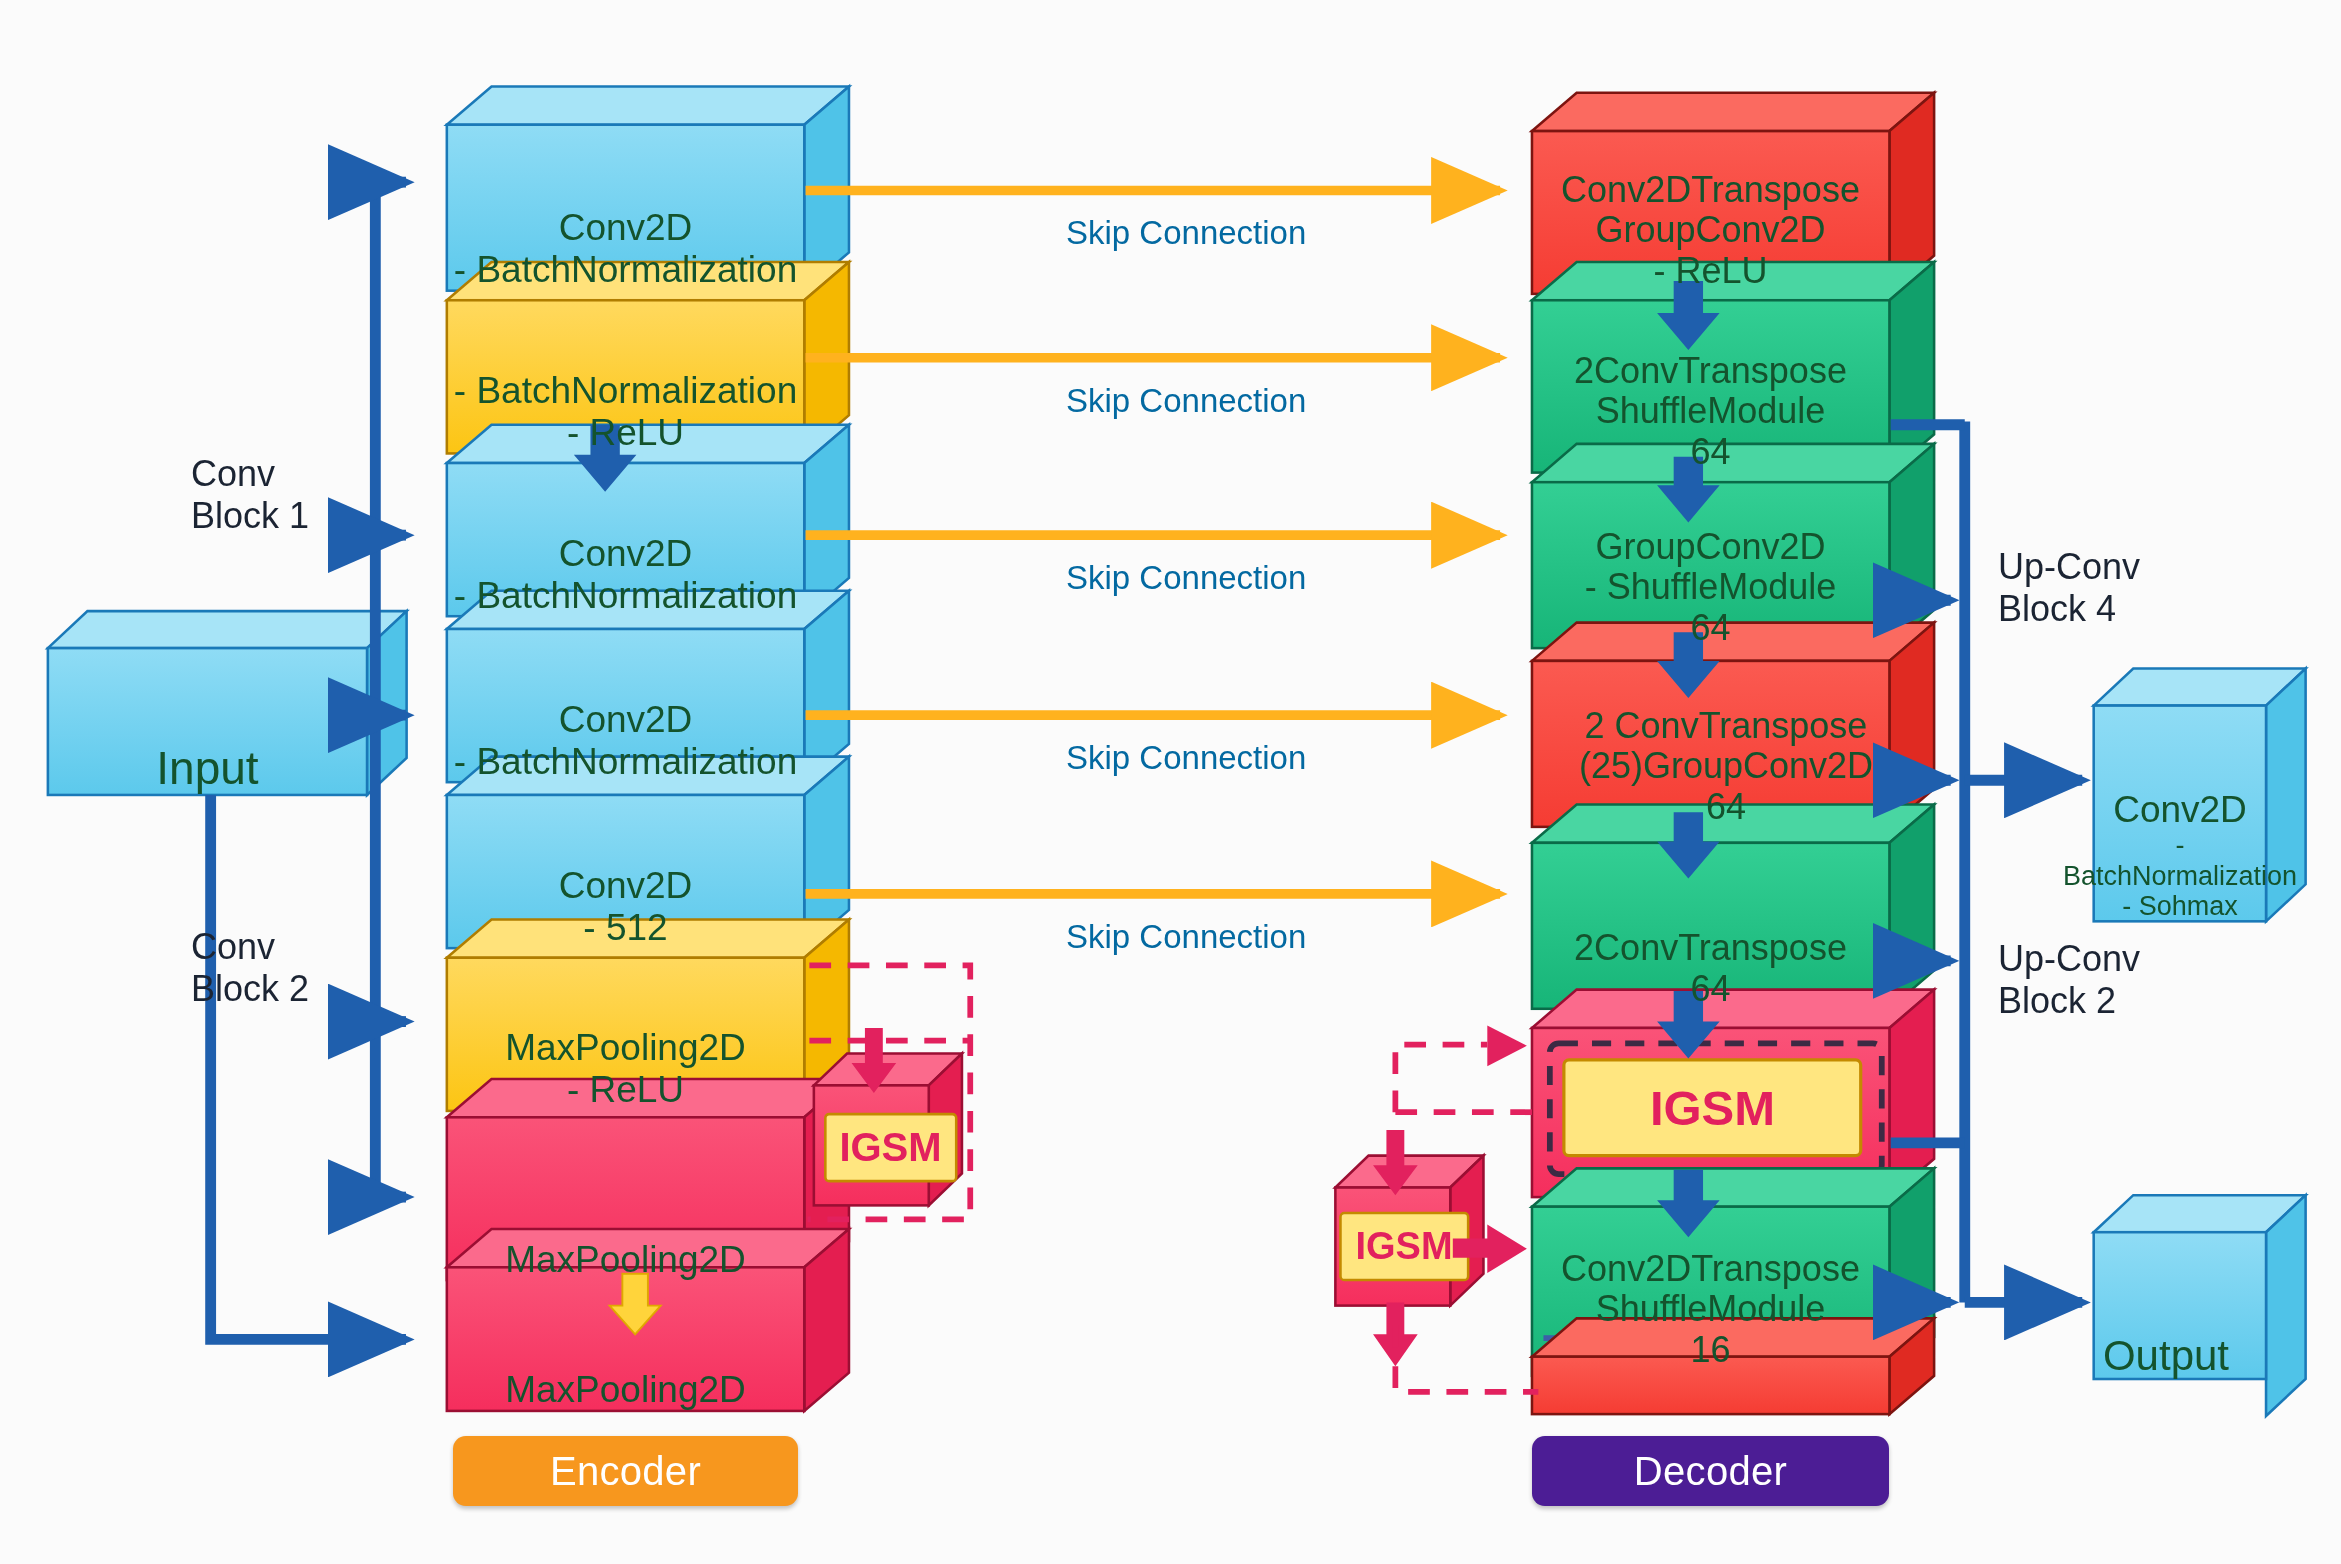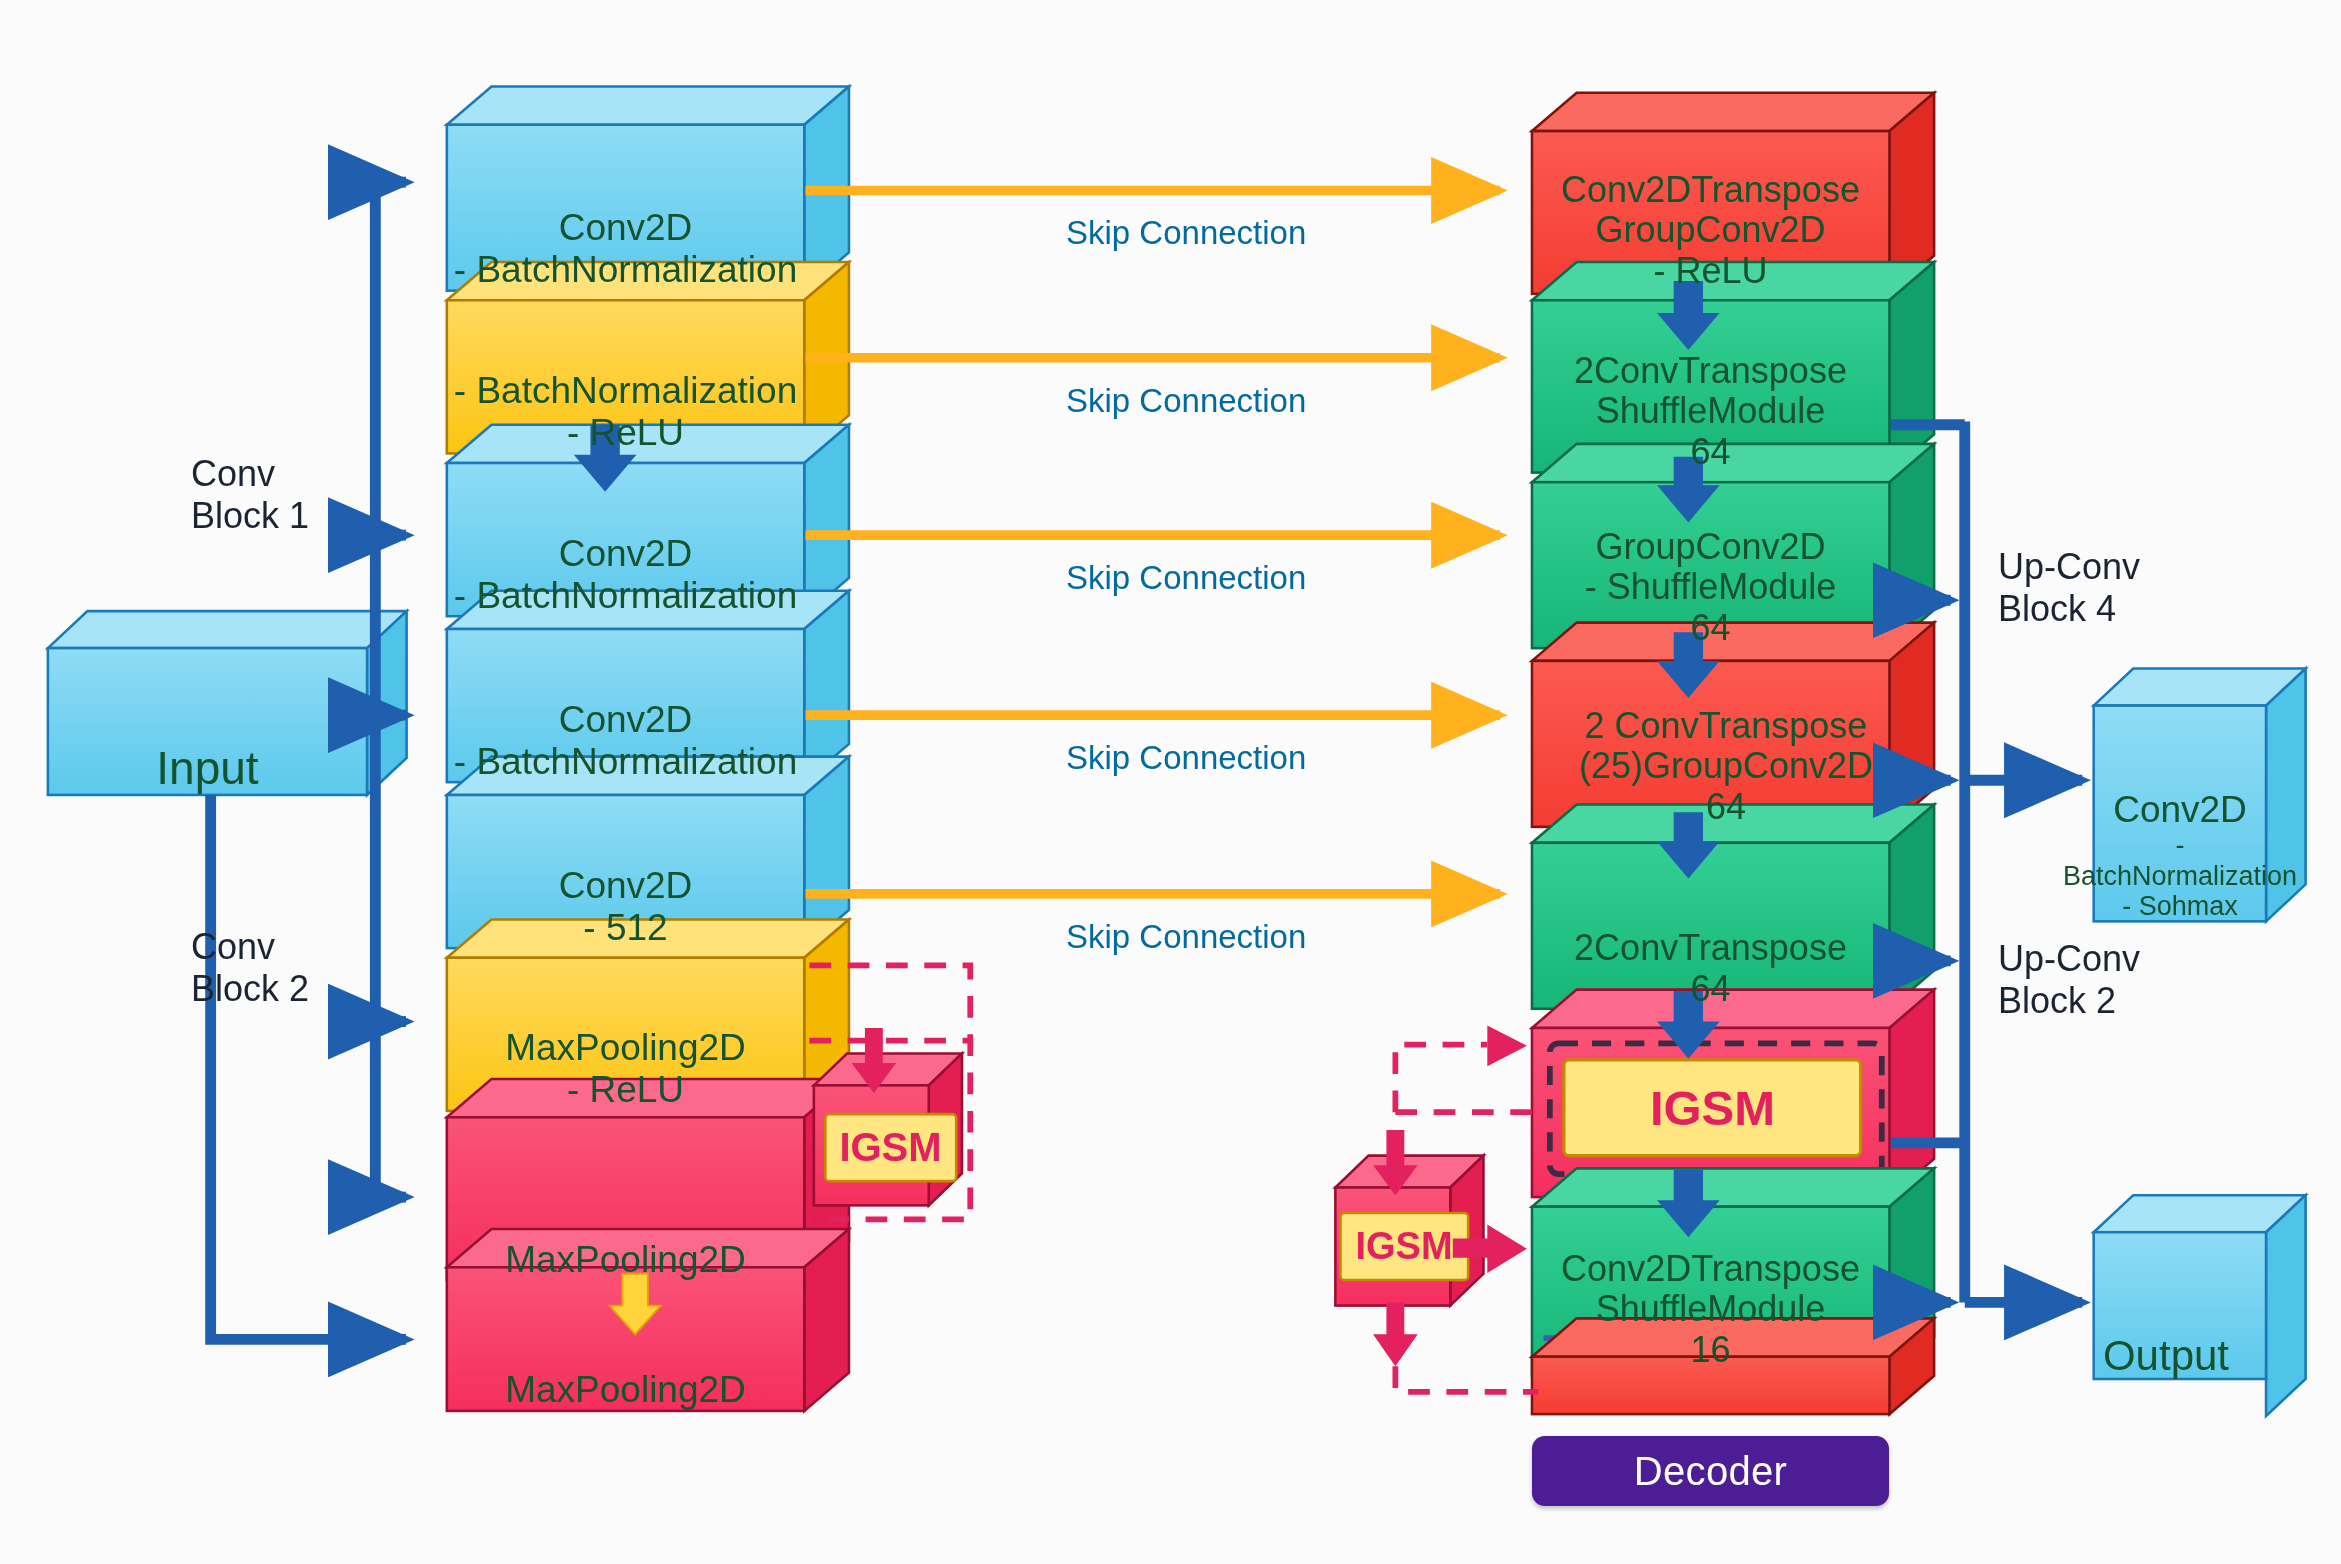--- a/index.html
+++ b/index.html
@@ -356,16 +356,17 @@
 
   <div class="blk" style="left:2094px;top:705px;width:172px;height:216px;font-size:32px;">
     <span class="ln" style="font-size:37px;">Conv2D</span>
     <span class="ln" style="font-size:27px;">- BatchNormalization</span>
     <span class="ln" style="font-size:27px;">- Sohmax</span>
   </div>
   <div class="blk" style="left:2094px;top:1232px;width:144px;height:147px;font-size:42px;">
     <span class="ln">Output</span>
   </div>
 
+  <div class="badge" style="left:453px;top:1436px;width:345px;height:70px;background:#f7971e;">Encoder</div>
   <div class="badge" style="left:1532px;top:1436px;width:357px;height:70px;background:#4c1d95;">Decoder</div>
 
 </div>
 
 
 </body></html>

